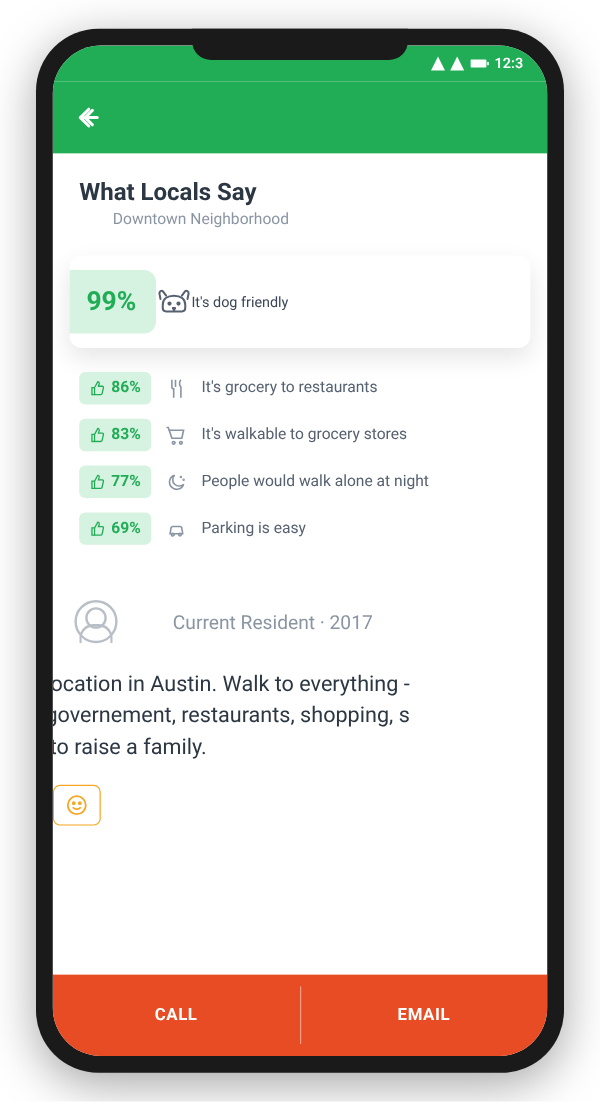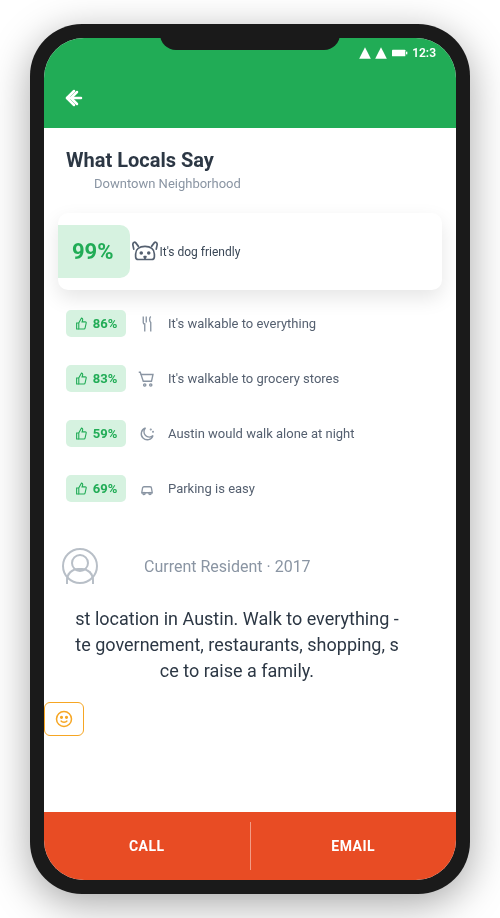--- a/index.html
+++ b/index.html
@@ -117,21 +117,21 @@
     flex-shrink: 0;
   }
   .highlight-text {
     font-size: 12px;
     color: #3a4756;
   }
   .stat-list {
     padding: 6px 22px;
     display: flex;
     flex-direction: column;
-    gap: 28px;
+    gap: 12px;
   }
   .stat-row {
     display: flex;
     align-items: center;
     gap: 12px;
   }
   .stat-pill {
     background: #d6f2e0;
     color: #21ac56;
     font-weight: 700;
@@ -151,21 +151,20 @@
     color: #8a95a3;
     flex-shrink: 0;
   }
   .stat-text {
     font-size: 13px;
     color: #556070;
   }
   .review-block {
     margin-top: 40px;
     padding: 0 0 0 4px;
-    text-align: center;
   }
   .review-head {
     display: flex;
     align-items: center;
     gap: 16px;
     padding-left: 14px;
     color: #8a95a3;
   }
   .avatar-outline {
     width: 36px;
@@ -302,21 +301,21 @@
               </svg>
             <span>86%</span>
           </div>
           <span class="stat-icon">
             <svg viewBox="0 0 24 24" fill="none" stroke="currentColor" stroke-width="1.8">
                 <path d="M7 2v8c0 1 1 2 2 2v10"></path>
                 <path d="M11 2v8"></path>
                 <path d="M17 2c-2 2-2 6 0 8v12"></path>
               </svg>
           </span>
-          <span class="stat-text">It's walkable to everything</span>
+          <span class="stat-text">It's grocery to restaurants</span>
         </div>
 
         <div class="stat-row">
           <div class="stat-pill">
             <svg viewBox="0 0 24 24" fill="none" stroke="currentColor" stroke-width="2">
                 <path d="M7 22V11l5-9c1 0 3 1 2 4l-1 3h6c1 0 2 1 1.7 2l-2 9c-.2 1-1 2-2 2H7z"></path>
                 <path d="M7 11H3v11h4"></path>
               </svg>
             <span>83%</span>
           </div>
@@ -330,30 +329,30 @@
           </span>
           <span class="stat-text">It's walkable to grocery stores</span>
         </div>
 
         <div class="stat-row">
           <div class="stat-pill">
             <svg viewBox="0 0 24 24" fill="none" stroke="currentColor" stroke-width="2">
                 <path d="M7 22V11l5-9c1 0 3 1 2 4l-1 3h6c1 0 2 1 1.7 2l-2 9c-.2 1-1 2-2 2H7z"></path>
                 <path d="M7 11H3v11h4"></path>
               </svg>
-            <span>59%</span>
+            <span>77%</span>
           </div>
           <span class="stat-icon">
             <svg viewBox="0 0 24 24" fill="none" stroke="currentColor" stroke-width="1.8">
                 <path d="M20 14A8 8 0 1 1 10 4a6 6 0 0 0 10 10z"></path>
                 <circle cx="17" cy="6" r="0.5" fill="currentColor"></circle>
                 <circle cx="20" cy="9" r="0.5" fill="currentColor"></circle>
               </svg>
           </span>
-          <span class="stat-text">Austin would walk alone at night</span>
+          <span class="stat-text">People would walk alone at night</span>
         </div>
 
         <div class="stat-row">
           <div class="stat-pill">
             <svg viewBox="0 0 24 24" fill="none" stroke="currentColor" stroke-width="2">
                 <path d="M7 22V11l5-9c1 0 3 1 2 4l-1 3h6c1 0 2 1 1.7 2l-2 9c-.2 1-1 2-2 2H7z"></path>
                 <path d="M7 11H3v11h4"></path>
               </svg>
             <span>69%</span>
           </div>

